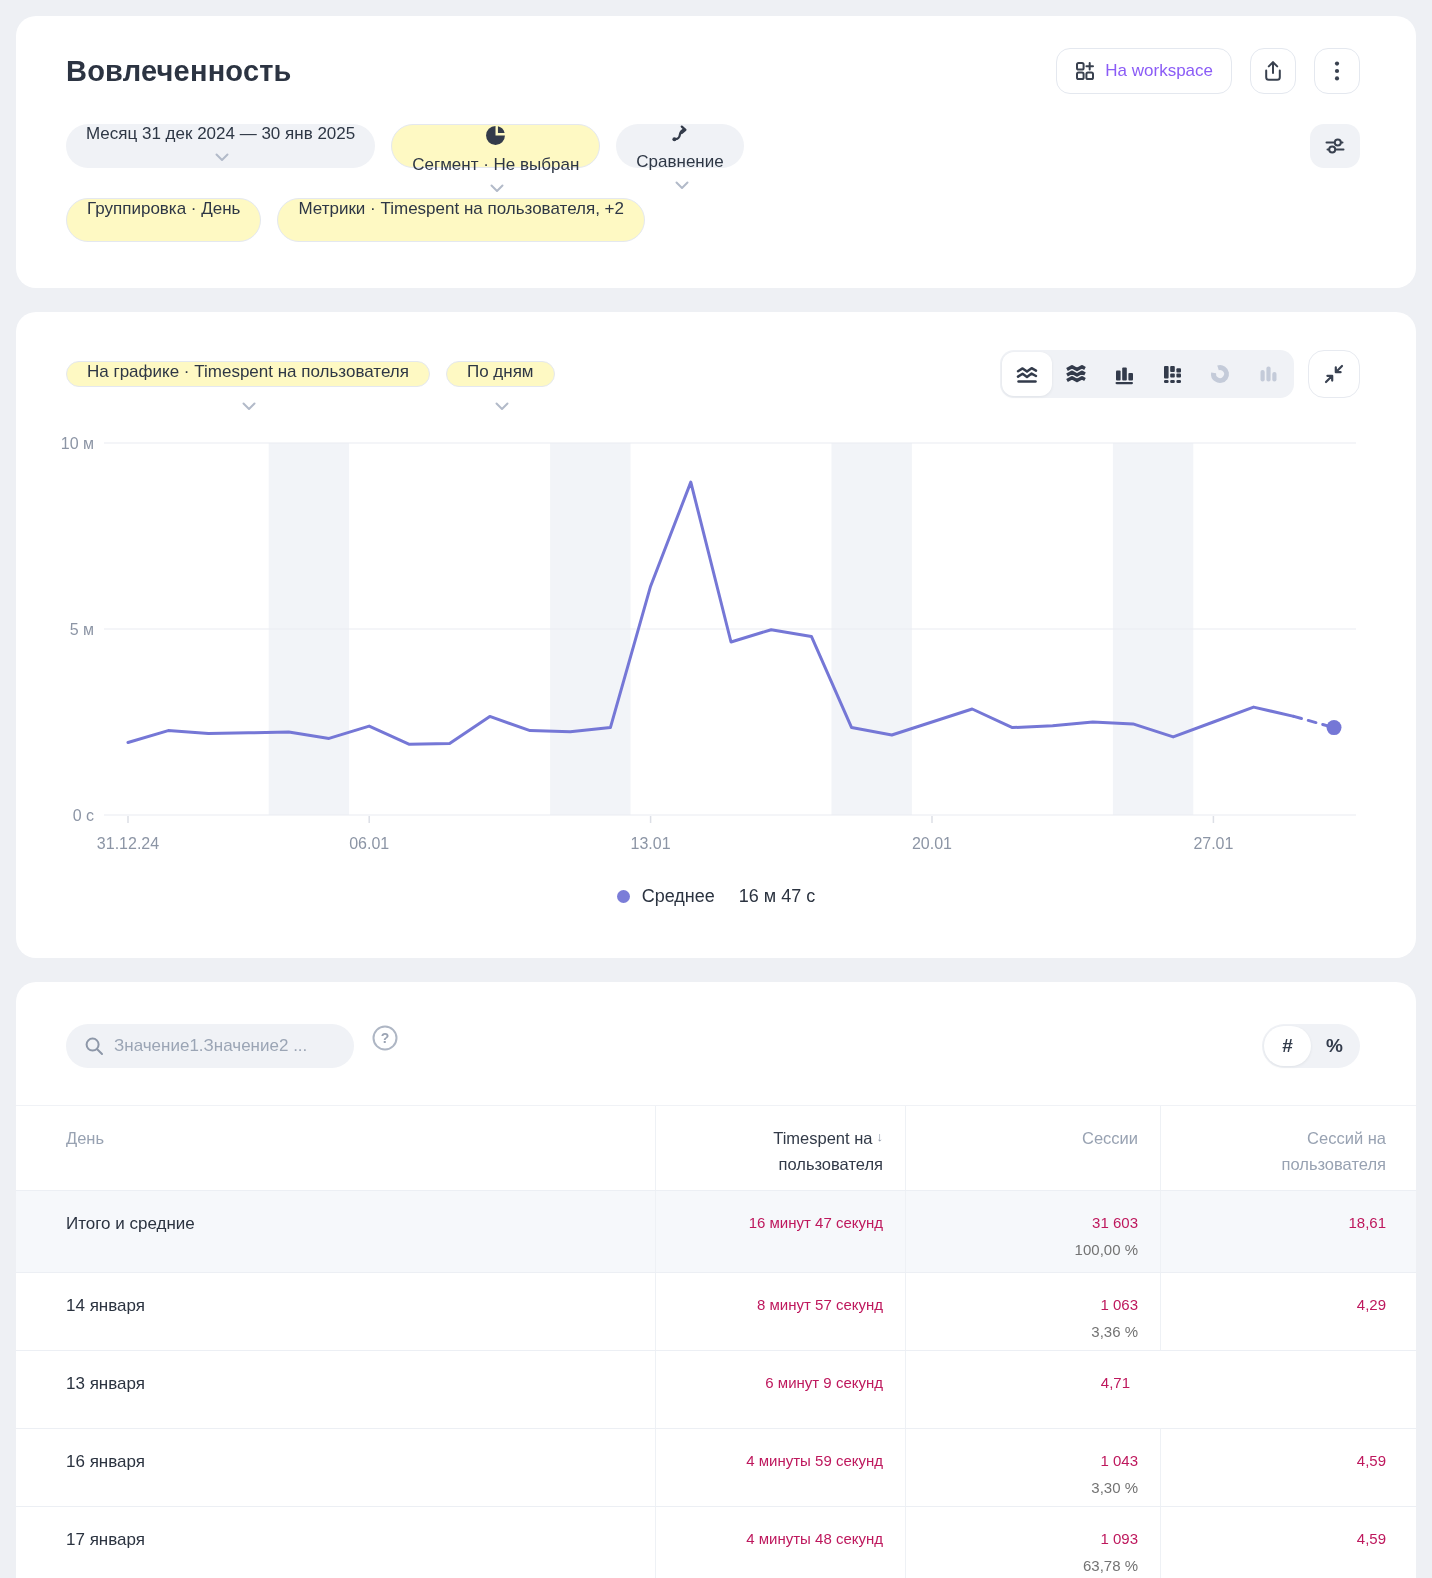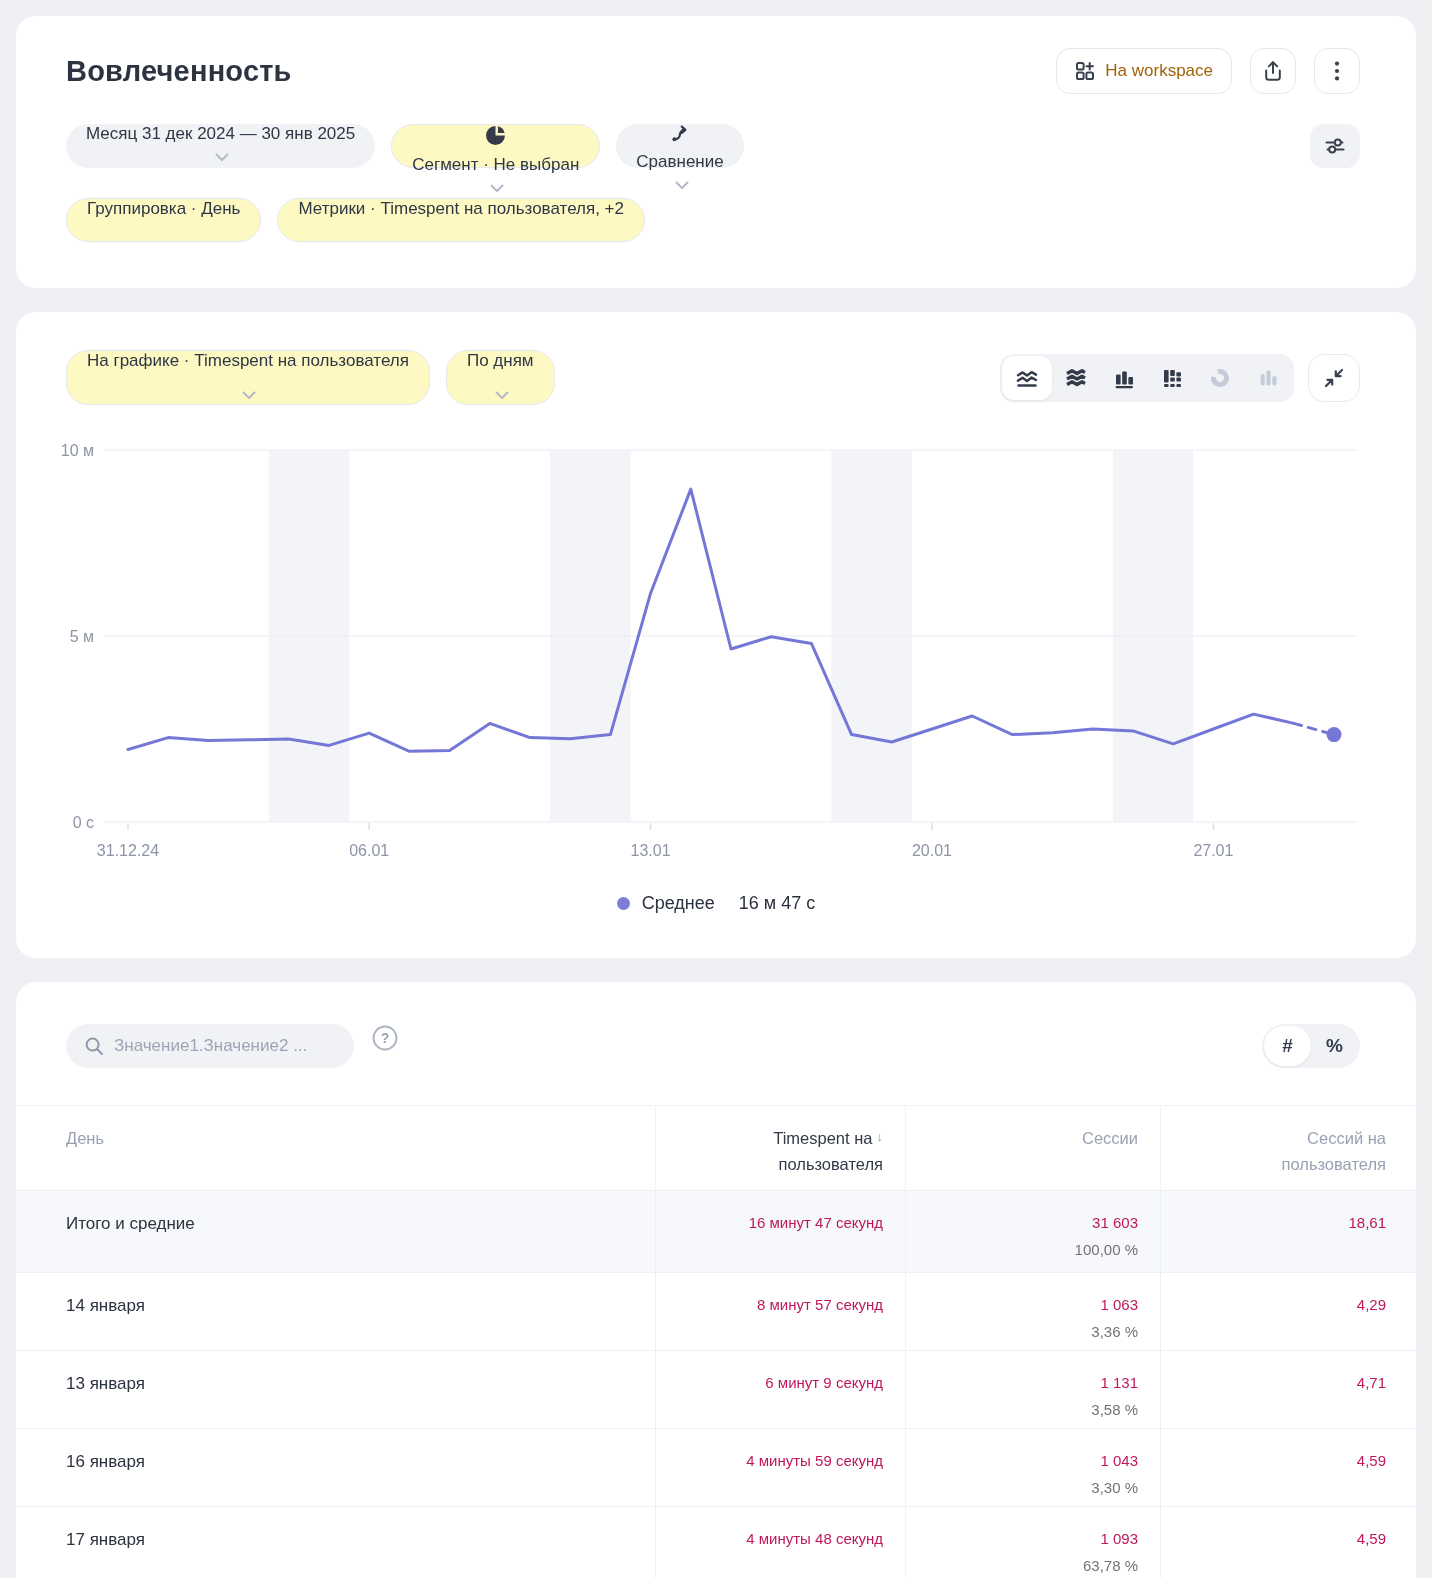--- a/index.html
+++ b/index.html
@@ -14,39 +14,39 @@
   .card-chart { margin-top:24px; height:646px; padding:38px 0 0 0; }
   .card-table { margin-top:24px; height:640px; padding:0; }
 
   
   .header-top { display:flex; align-items:center; }
   .page-title { font-size:29px; font-weight:700; color:#2c3442; letter-spacing:.2px; }
   .header-actions { margin-left:auto; display:flex; gap:18px; align-items:center; }
   .btn-white {
     display:flex; align-items:center; gap:10px; height:46px; padding:0 18px;
     background:#fff; border:1px solid #e4e8ef; border-radius:14px;
-    font-size:17px; color:#a16207; cursor:pointer;
+    font-size:17px; color:#8b5cf6; cursor:pointer;
   }
   .btn-icon { width:46px; padding:0; justify-content:center; }
   .filters-row { display:flex; align-items:center; gap:16px; margin-top:30px; }
   .chip {
     display:flex; align-items:center; gap:9px; height:44px; padding:0 20px;
     border-radius:22px; font-size:17px; color:#2e3745; cursor:pointer; white-space:nowrap;flex-direction:column;
   }
   .chip-gray { background:#f0f2f6; }
   .chip-white { background:#fef9c3; border:1px solid #e4e8ef; }
   .chev { margin-left:3px; display:inline-flex; }
   .settings-btn {
     margin-left:auto; width:50px; height:44px; border-radius:14px; background:#f0f2f6;
     display:flex; align-items:center; justify-content:center; cursor:pointer; border:none;
   }
 
   
   .chart-controls { display:flex; align-items:center; padding:0 56px 0 50px; }
-  .chart-controls .chip { height:55px;gap:20px; }
+  .chart-controls .chip { height:26px;gap:20px; }
   .chart-controls .gap { width:16px; }
   .charttype-group {
     margin-left:auto; display:flex; align-items:center; background:#f0f2f6;
     border-radius:14px; height:48px; padding:0 2px;
   }
   .ct-item { width:48px; height:48px; display:flex; align-items:center; justify-content:center; cursor:pointer; }
   .ct-item.selected { background:#fff; border-radius:12px; height:44px; width:50px; box-shadow:0 1px 3px rgba(40,50,70,.08); }
   .collapse-btn {
     margin-left:14px; width:52px; height:48px; background:#fff; border:1px solid #e7eaf0;
     border-radius:16px; display:flex; align-items:center; justify-content:center; cursor:pointer;
@@ -416,24 +416,20 @@
         </div>
       <div class="td c3">
           <span class="num">4,29</span>
         </div>
     </div>
       <div class="trow tr-data">
       <div class="td c0">13 января</div>
       <div class="td c1">
           <span class="num">6 минут 9 секунд</span>
         </div>
-      <div class="td c2">
-          <span class="num">1 131</span>
-          <span class="pct">3,58 %</span>
-        </div>
       <div class="td c3">
           <span class="num">4,71</span>
         </div>
     </div>
       <div class="trow tr-data">
       <div class="td c0">16 января</div>
       <div class="td c1">
           <span class="num">4 минуты 59 секунд</span>
         </div>
       <div class="td c2">

